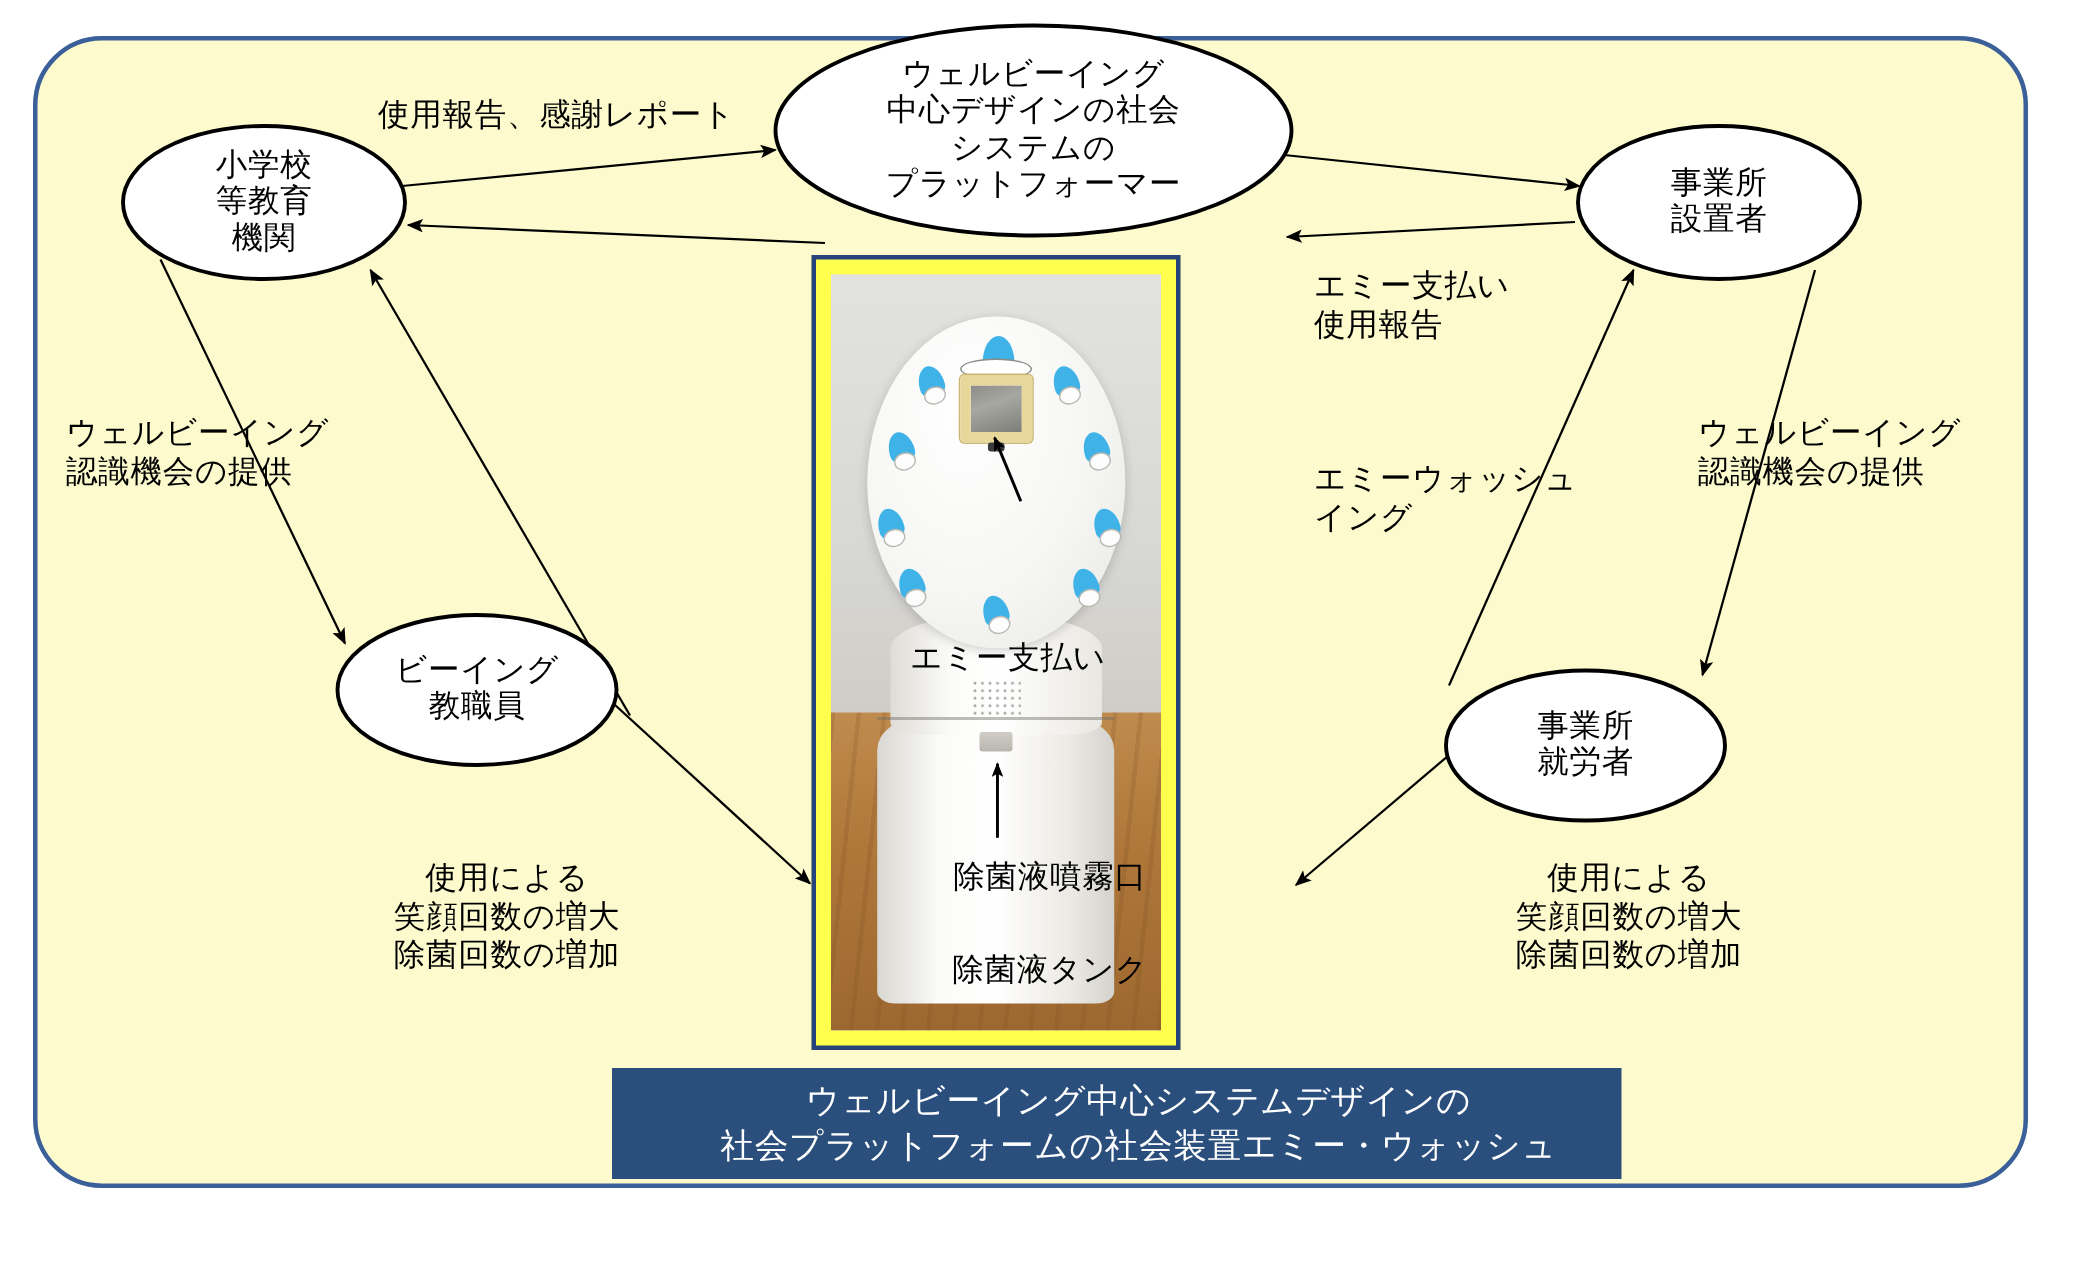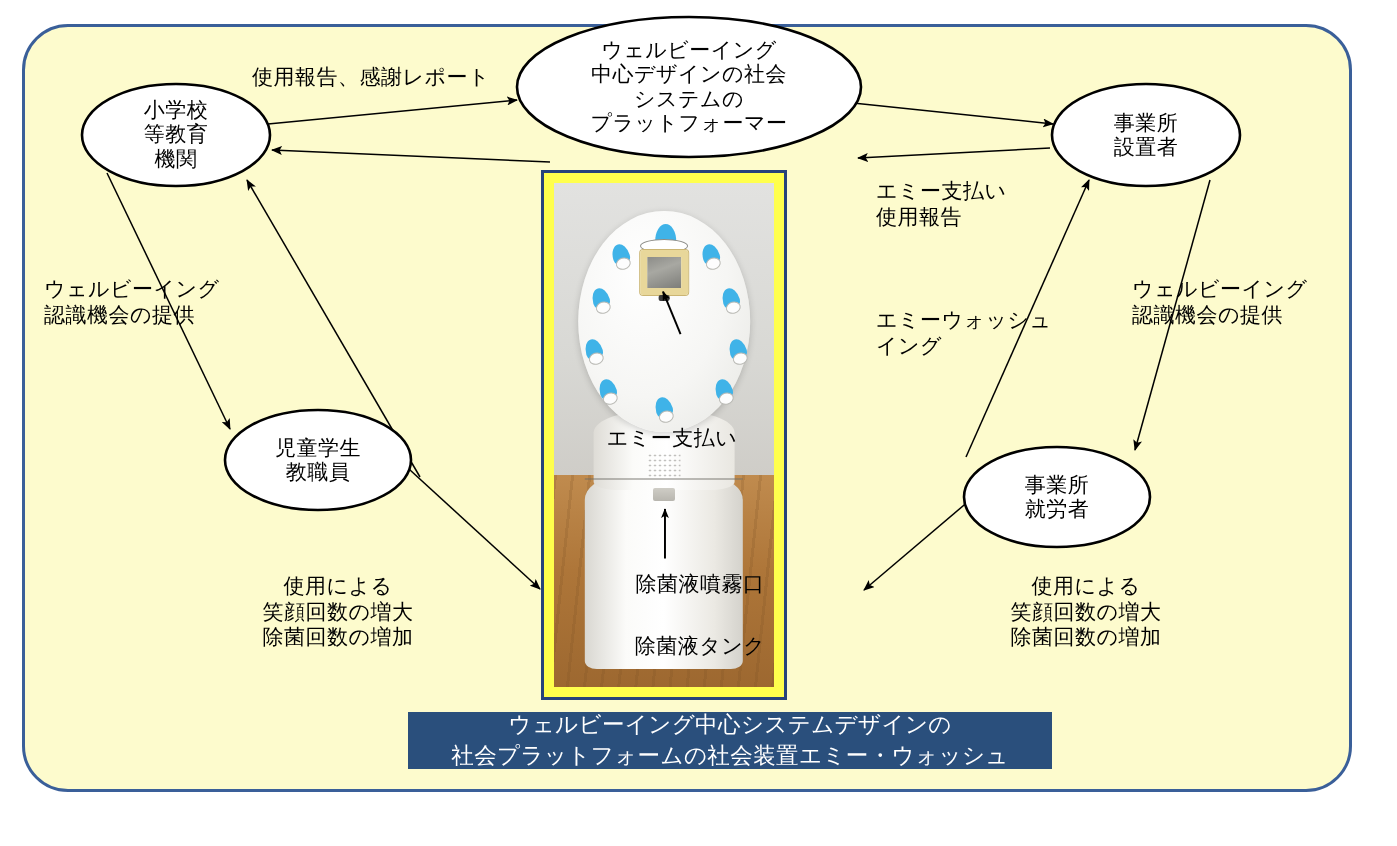--- a/index.html
+++ b/index.html
@@ -213,31 +213,32 @@
     white-space: nowrap;
     transform: translateX(-50%);
   }
 
   
   #banner {
     position: absolute;
     left: 408px;
     top: 712px;
     width: 644px;
-    height: 57px;
+    height: 74px;
     background: #2a4f7c;
     color: #ffffff;
     display: flex;
     align-items: center;
     justify-content: center;
     text-align: center;
     font-size: 22.5px;
     line-height: 1.34;
     letter-spacing: 0.4px;
     white-space: pre-line;
+    padding-left: 29px;
   }
 </style>
 </head>
 <body>
 
 <div id="stage">
 
   <div id="panel"></div>
 
   <svg class="layer" viewBox="0 0 1397 846">
@@ -278,21 +279,21 @@
 
   <div class="node-label" style="left:176px; top:135px;">小学校
 等教育
 機関</div>
   <div class="node-label" style="left:689px; top:87px;">ウェルビーイング
 中心デザインの社会
 システムの
 プラットフォーマー</div>
   <div class="node-label" style="left:1146px; top:135px;">事業所
 設置者</div>
-  <div class="node-label" style="left:318px; top:460px;">児童学生
+  <div class="node-label" style="left:318px; top:460px;">ビーイング
 教職員</div>
   <div class="node-label" style="left:1057px; top:497px;">事業所
 就労者</div>
 
   <div class="caption c-center" style="left:371px; top:64px;">使用報告、感謝レポート</div>
 
 
 
   <div class="caption c-left" style="left:876px; top:167px;margin-top:11px;">エミー支払い
 使用報告</div>

